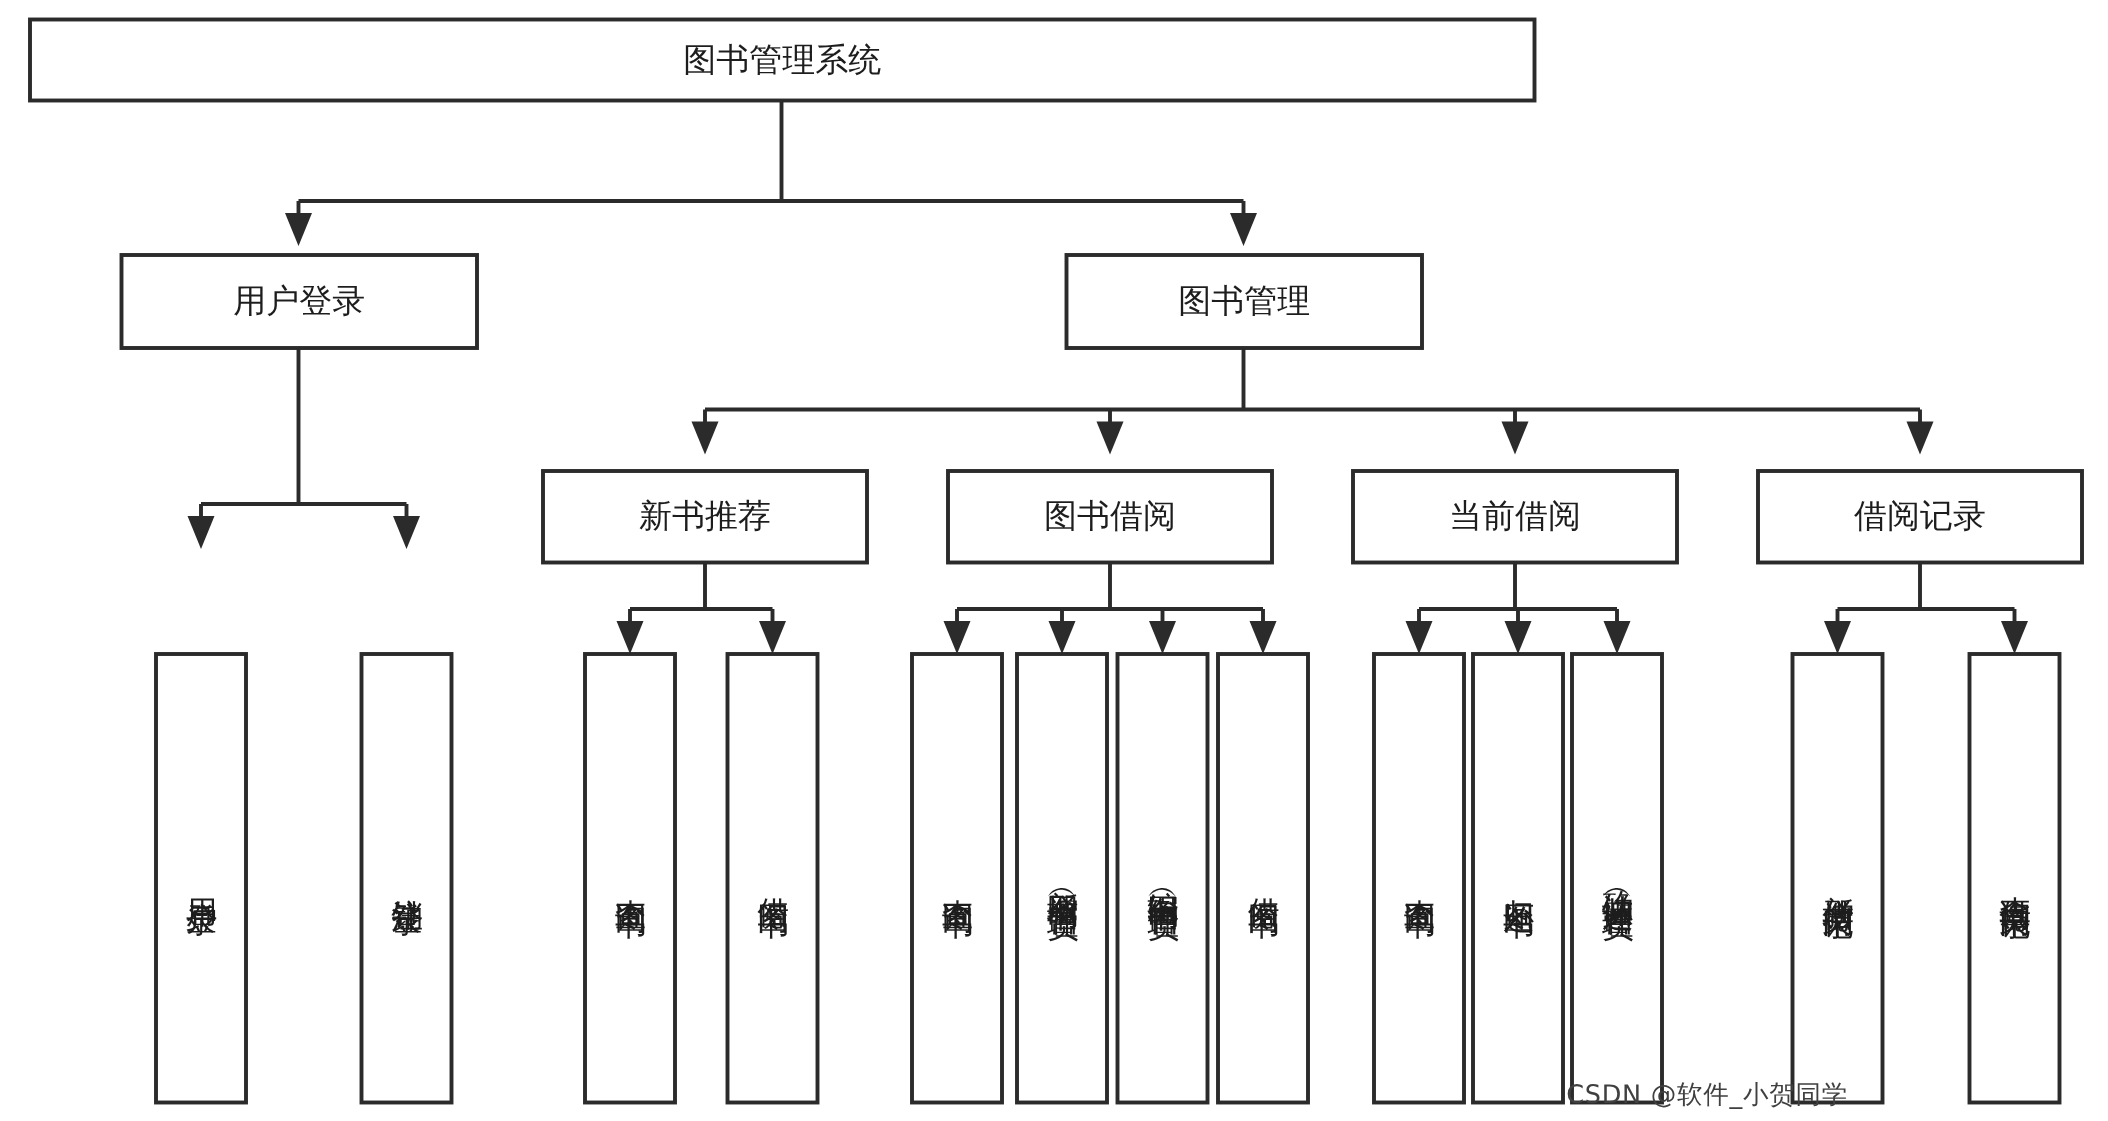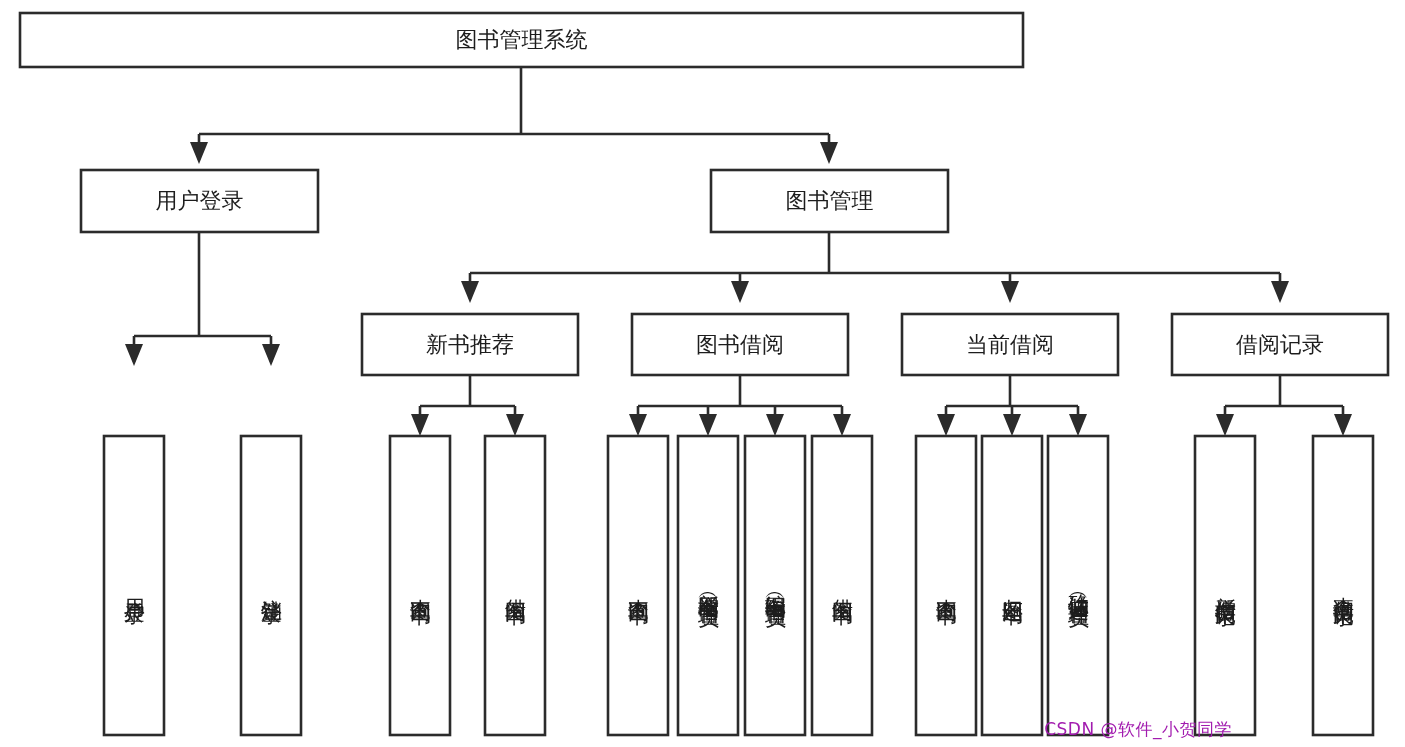--- a/index.html
+++ b/index.html
@@ -67,21 +67,21 @@
     color: #1d1d1d;
     white-space: nowrap;
     text-align: center;
   }
   .watermark {
     position: absolute;
     right: 14px;
     bottom: 6px;
     font-family: "DejaVu Sans", "Liberation Sans", sans-serif;
     font-size: 17px;
-    color: #a21caf;
+    color: #404040;
     letter-spacing: 0.5px;
     white-space: nowrap;
   }
 </style>
 </head>
 <body>
 
 <div id="diagram-root">
 
   <svg class="diagram-canvas" viewBox="0 0 1405 747" xmlns="http://www.w3.org/2000/svg">

